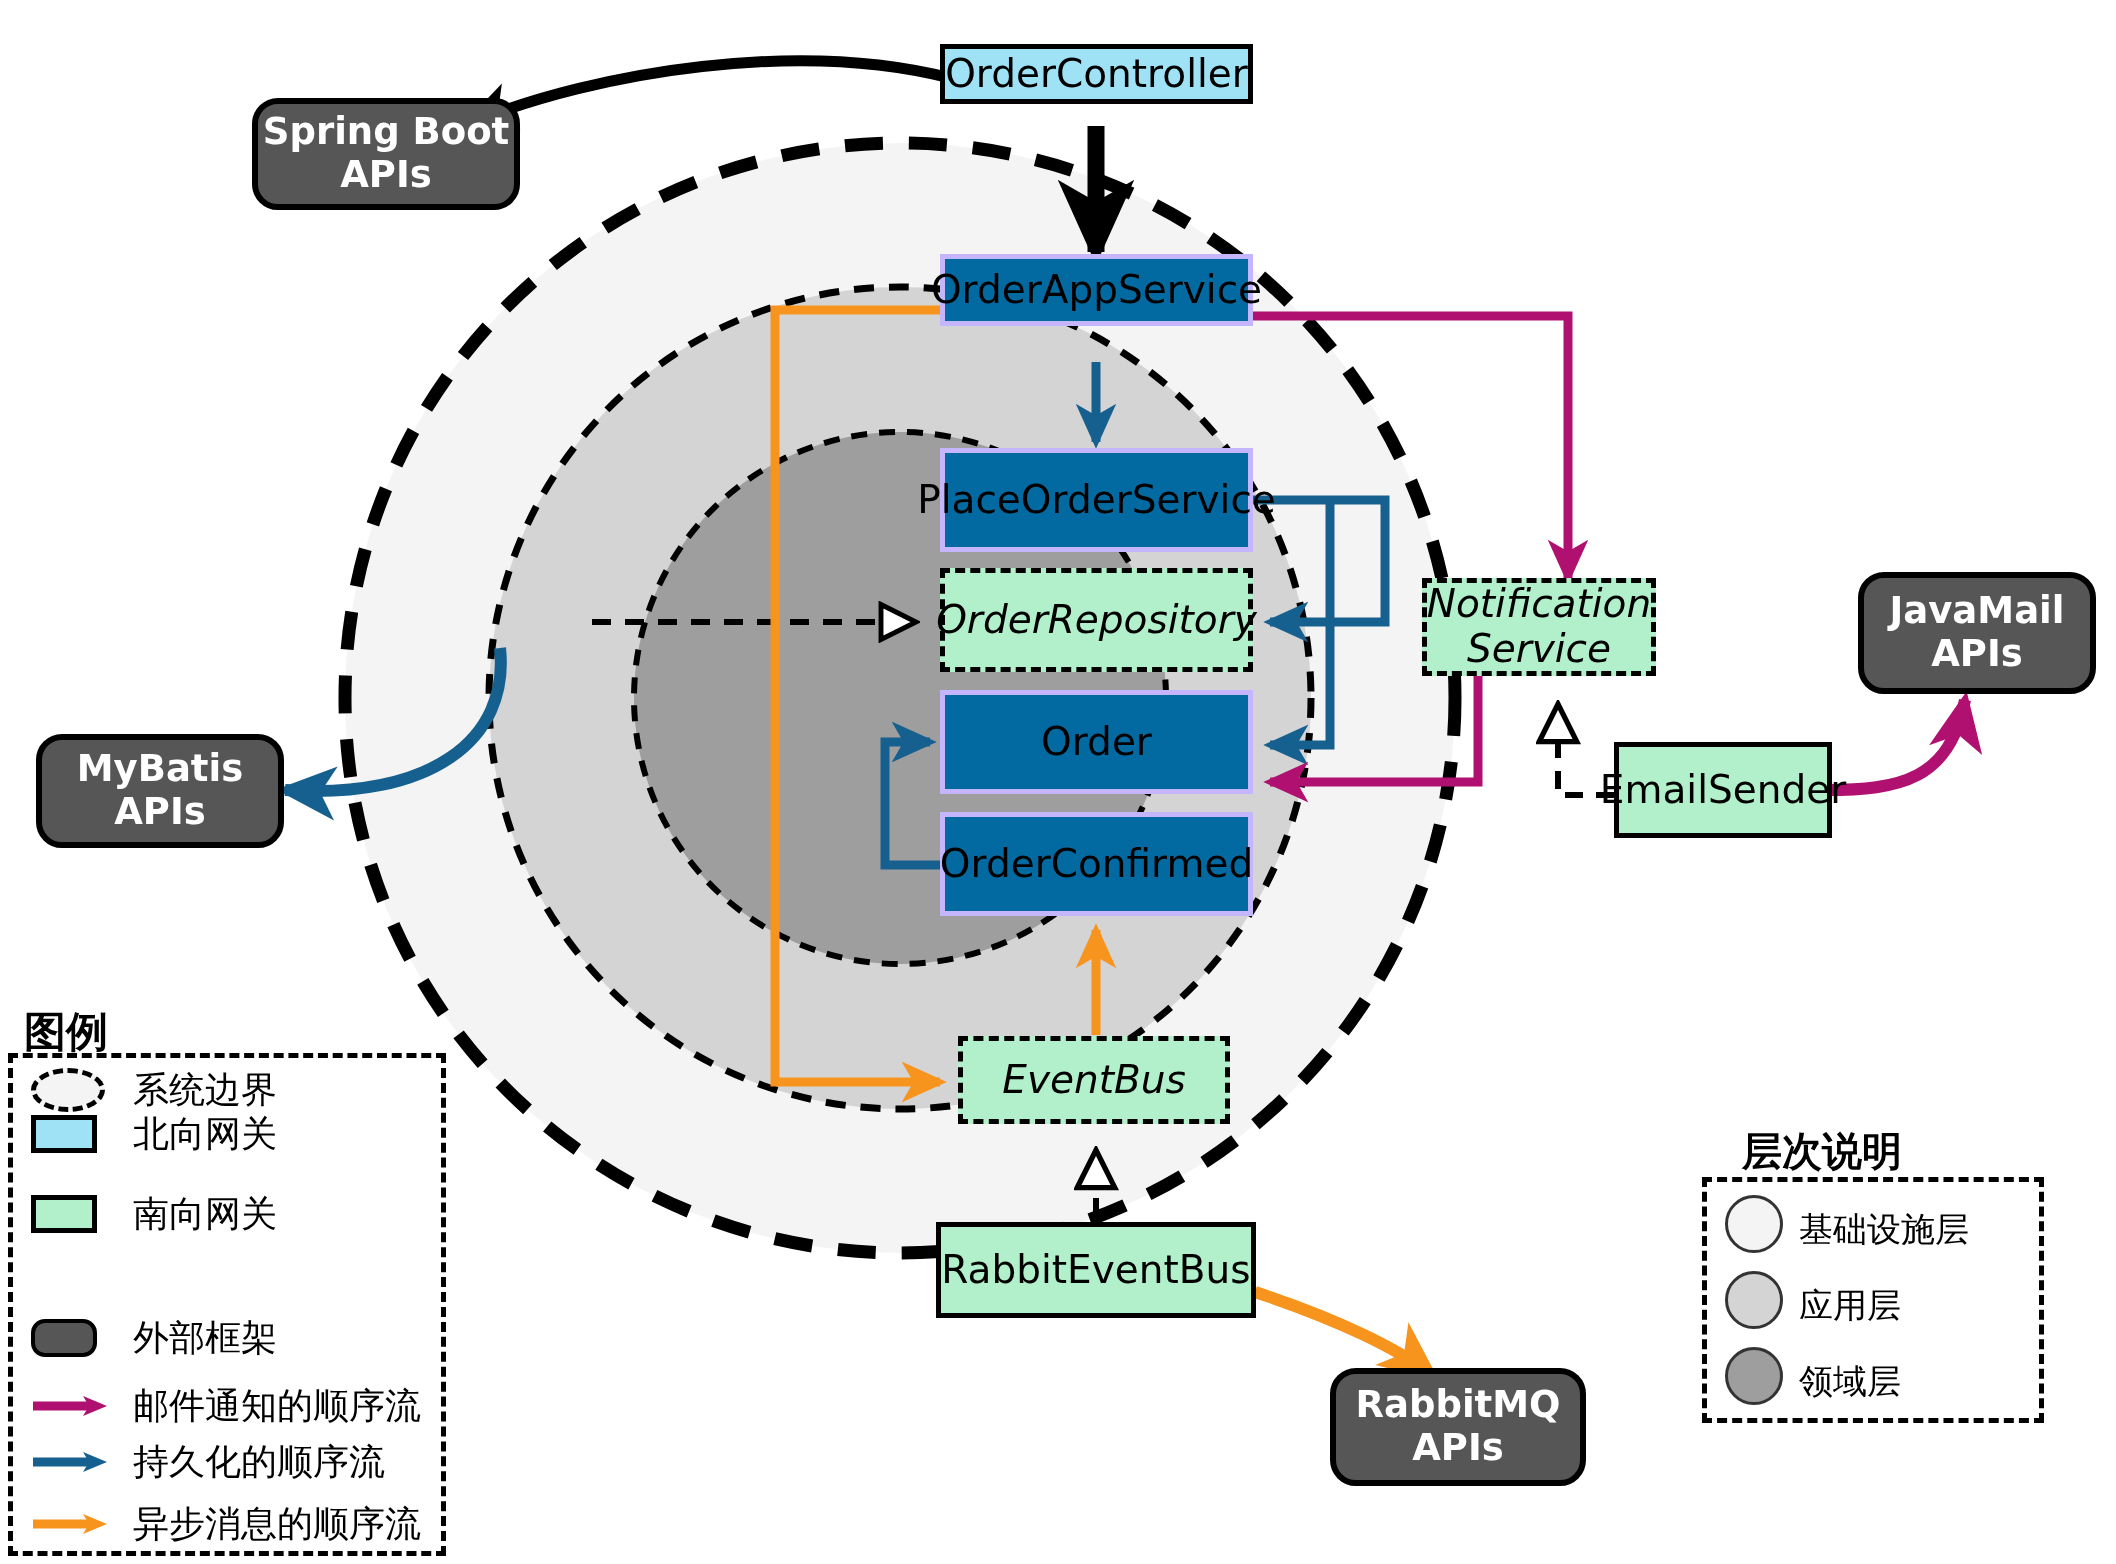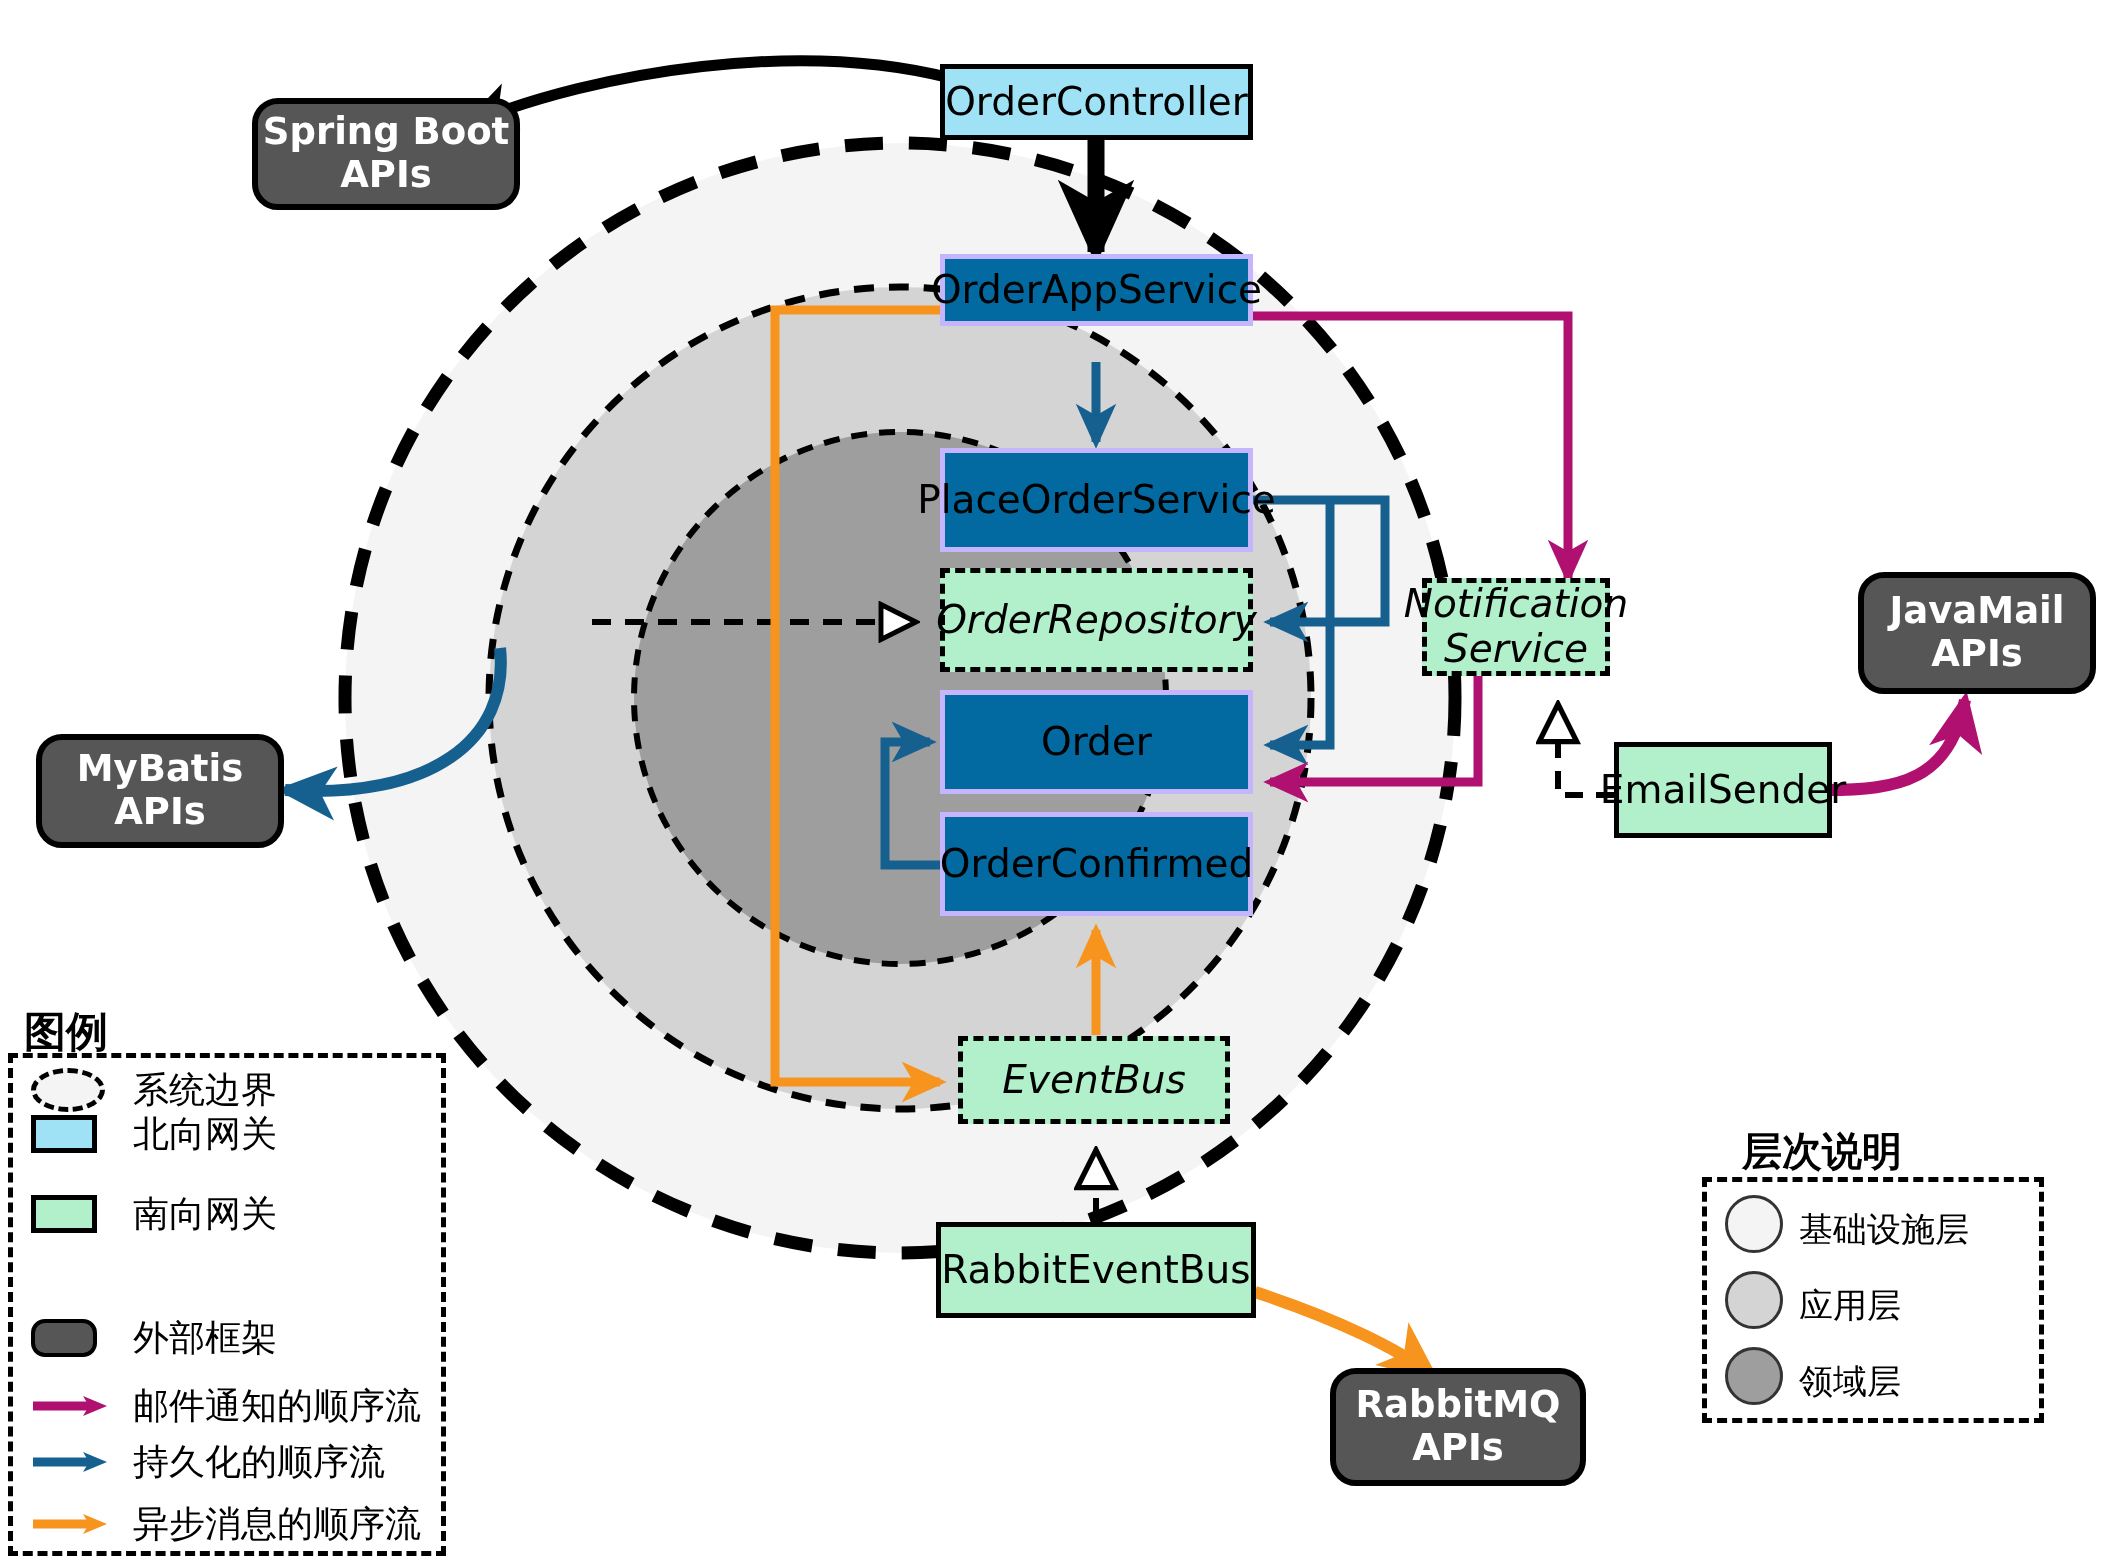--- a/index.html
+++ b/index.html
@@ -301,21 +301,21 @@
     </div>
   </div>
 
   <div class="node n-ext" style="left:1330px; top:1368px; width:256px; height:118px;">
     <div>
       <span>RabbitMQ</span>
       <span>APIs</span>
     </div>
   </div>
 
-  <div class="node n-blue" style="left:940px; top:64px; width:313px; height:76px;text-align:right;">
+  <div class="node n-blue" style="left:940px; top:44px; width:313px; height:60px;text-align:right;">
     <span>OrderController</span>
   </div>
 
   <div class="node n-white" style="left:940px; top:254px; width:313px; height:72px;">
     <span>OrderAppService</span>
   </div>
 
   <div class="node n-white" style="left:940px; top:448px; width:313px; height:104px;">
     <span>PlaceOrderService</span>
   </div>
@@ -326,21 +326,21 @@
 
   <div class="node n-white" style="left:940px; top:690px; width:313px; height:104px;">
     <span>Order</span>
   </div>
 
   <div class="node n-white" style="left:940px; top:812px; width:313px; height:104px;">
     <span>OrderConfirmed</span>
   </div>
 
 
-  <div class="node n-green-dash" style="left:1422px; top:578px; width:188px; height:98px;">
+  <div class="node n-green-dash" style="left:1422px; top:578px; width:234px; height:98px;">
     <div>
       <span>Notification</span>
       <span>Service</span>
     </div>
   </div>
 
   <div class="node n-green" style="left:1614px; top:742px; width:218px; height:96px;">
     <span>EmailSender</span>
   </div>
 

